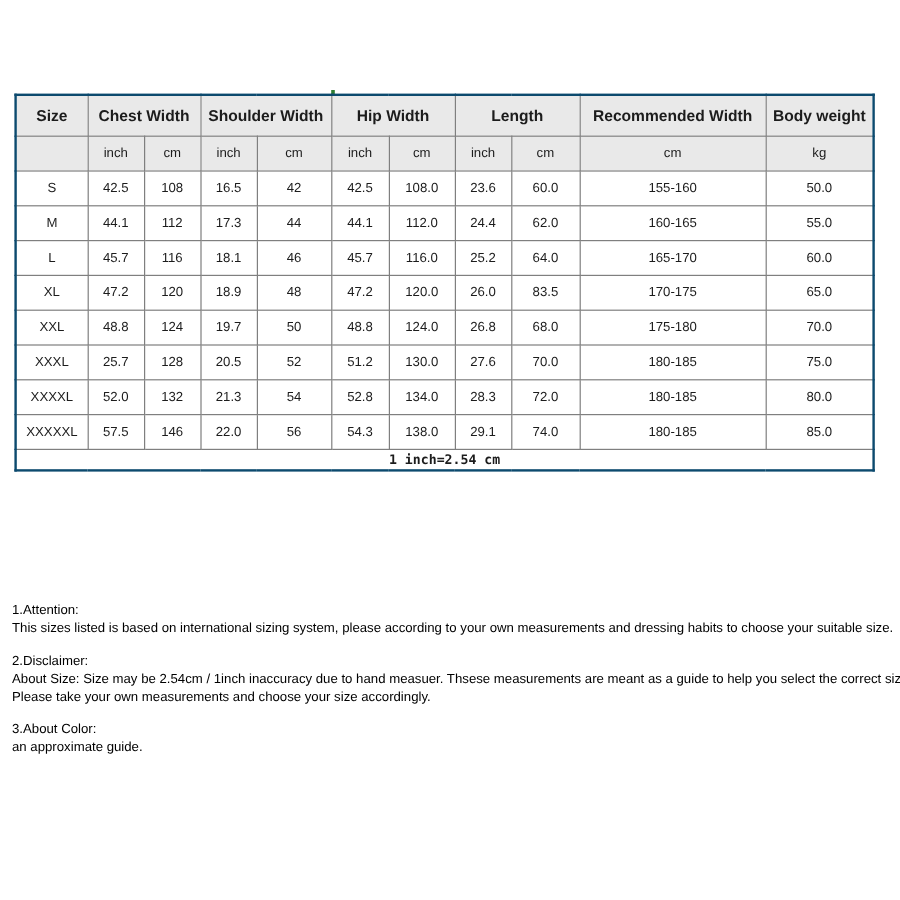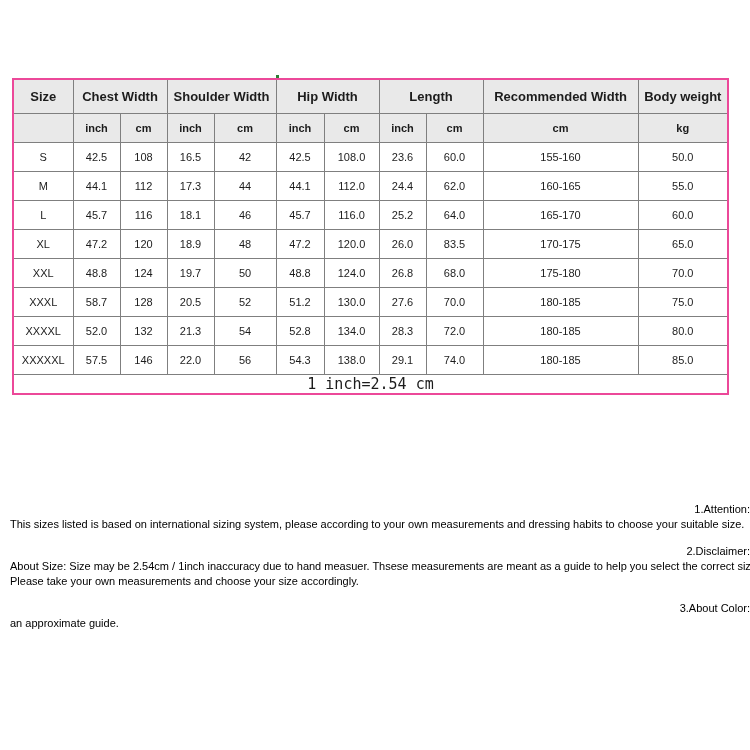--- a/index.html
+++ b/index.html
@@ -7,42 +7,42 @@
     width:750px; height:750px;
     background:#ffffff;
     font-family:"Liberation Sans", sans-serif;
     position:relative;
     color:#1c1c1c;
   }
   .chart-table {
     position:absolute; left:12px; top:78px;
     width:715px;
     border-collapse:collapse; table-layout:fixed;
-    border:2px solid #ec4899;
+    border:2px solid #0c4a6e;
   }
   .chart-table th, .chart-table td {
     border:1px solid #7f7f7f;
     text-align:center; vertical-align:middle;
     padding:0; overflow:hidden; white-space:nowrap;
   }
   .group-th { height:33px; font-size:13px; font-weight:700; background:#e9e9e9; color:#1c1c1c; }
-  .unit-th  { height:28px; font-size:11px; font-weight:700; background:#e9e9e9; color:#1c1c1c; }
+  .unit-th  { height:28px; font-size:11px; font-weight:400; background:#e9e9e9; color:#1c1c1c; }
   .chart-table tbody td { height:28px; font-size:11px; background:#ffffff; }
   .footnote-td {
-    height:16px; font-size:15px; font-weight:400;
+    height:16px; font-size:11px; font-weight:700;
     font-family:"DejaVu Sans Mono", monospace;
     background:#ffffff;
   }
   .green-mark { position:absolute; left:276px; top:75px; width:3px; height:4px; background:#2e7d32; }
   .notes {
     position:absolute; left:10px; top:501px; width:740px;
     font-size:11px; color:#000000;
   }
   .note-block { margin-bottom:10px; }
-  .note-heading { line-height:16px; white-space:nowrap;text-align:right; }
+  .note-heading { line-height:16px; white-space:nowrap; }
   .note-line { line-height:15.5px; white-space:nowrap; }
 </style>
 </head>
 <body>
 
 <div class="green-mark"></div>
 
 <table class="chart-table">
   <colgroup>
     <col style="width:60px">
@@ -142,21 +142,21 @@
         <td>50</td>
         <td>48.8</td>
         <td>124.0</td>
         <td>26.8</td>
         <td>68.0</td>
         <td>175-180</td>
         <td>70.0</td>
       </tr>
       <tr>
         <td>XXXL</td>
-        <td>58.7</td>
+        <td>25.7</td>
         <td>128</td>
         <td>20.5</td>
         <td>52</td>
         <td>51.2</td>
         <td>130.0</td>
         <td>27.6</td>
         <td>70.0</td>
         <td>180-185</td>
         <td>75.0</td>
       </tr>

